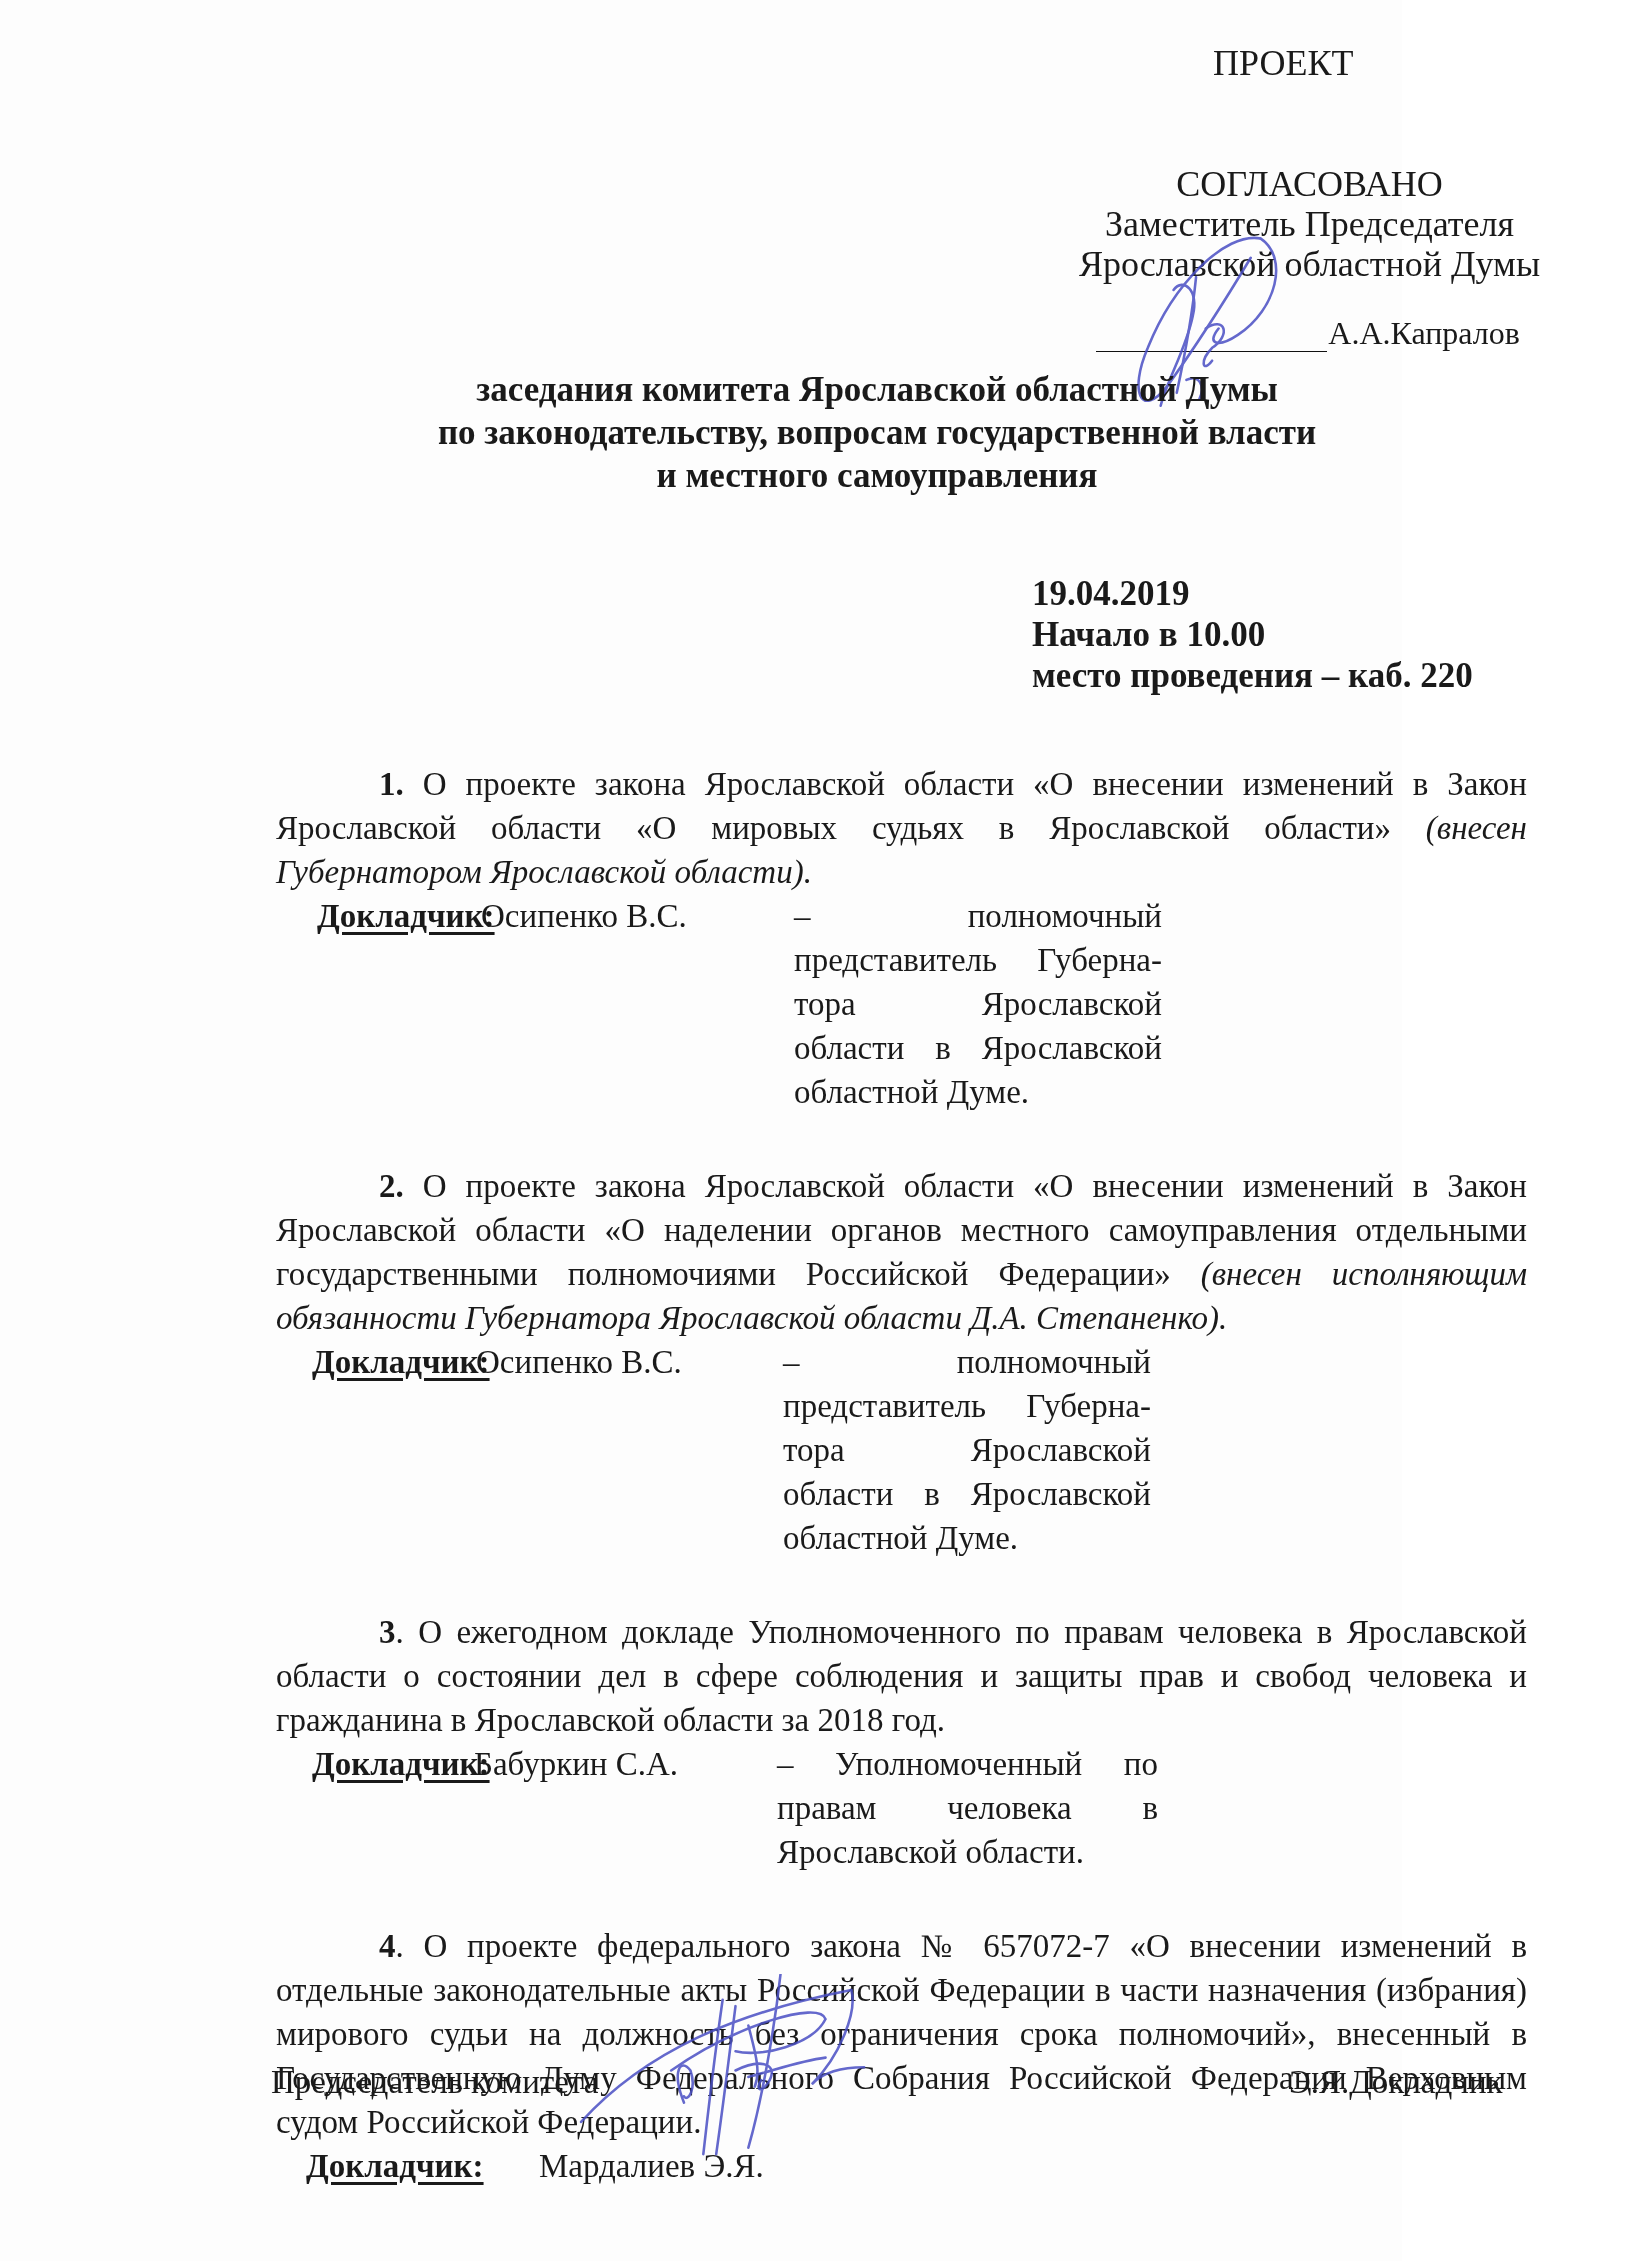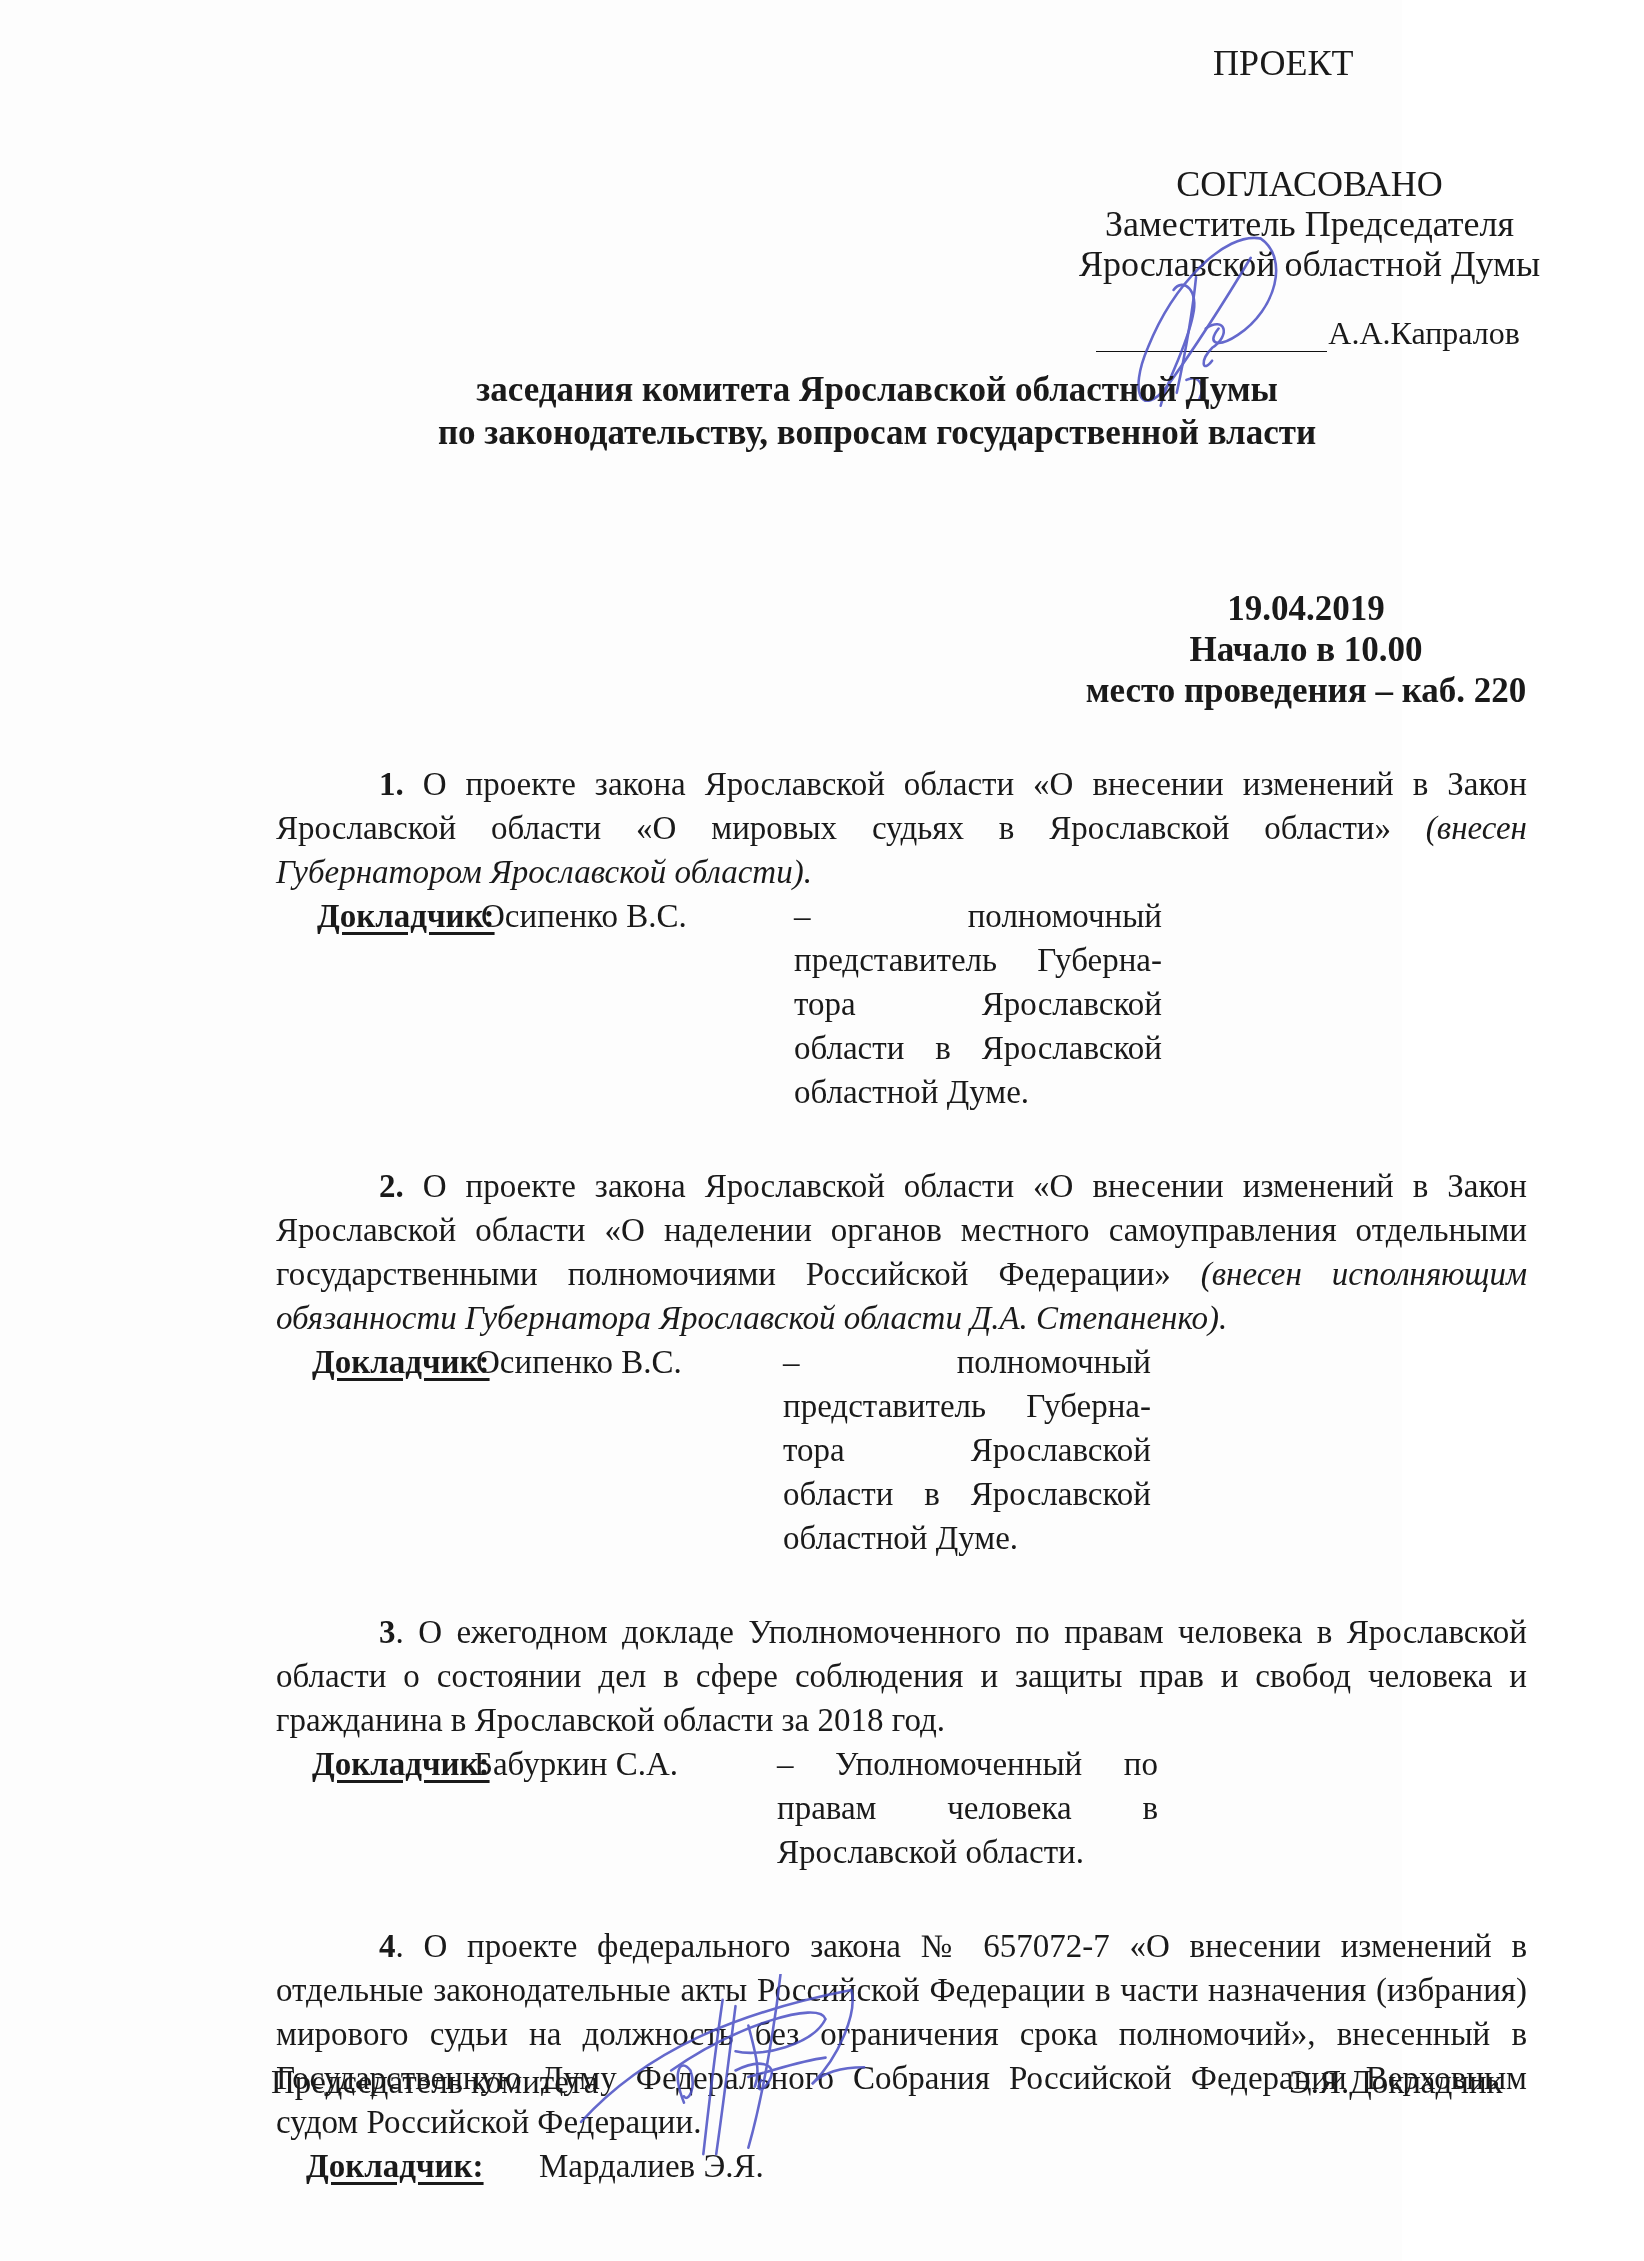--- a/index.html
+++ b/index.html
@@ -16,21 +16,21 @@
   .approval .line { display: block; }
   .sign-row { position: absolute; left: 1096px; top: 315px; font-size: 32px; display: flex; align-items: flex-end; text-align: right; }
   .sign-blank { display: inline-block; width: 231px; border-bottom: 1.9px solid #111; height: 34px; margin-right: 1.3px; }
 
   
   .title-block { position: absolute; left: 245px; top: 368px; width: 1264px; text-align: center; font-weight: bold; }
   .title-main { font-size: 36px; line-height: 46px; }
   .title-sub { font-size: 35px; line-height: 43px; }
 
   
-  .meta { position: absolute; left: 1032px; top: 588px; width: 548px; text-align: center; font-weight: bold; font-size: 35px; line-height: 41px; }
+  .meta { position: absolute; left: 1032px; top: 573px; width: 548px; font-weight: bold; font-size: 35px; line-height: 41px; }
 
   
   .agenda { position: absolute; left: 276px; top: 762px; width: 1251px; font-size: 33px; line-height: 44px; }
   .item { margin: 0; }
   .item-text { text-align: justify; text-indent: 103px; margin: 0; hyphens: manual; }
   .item-num { font-weight: bold; }
   .item-note { font-style: italic; }
   .speaker { display: flex; margin-top: 0; }
   .speaker .label { font-weight: bold; text-decoration: underline; text-underline-offset: 5.2px; text-decoration-thickness: 2.6px; }
   .speaker .name { }
@@ -69,20 +69,21 @@
       <path d="M80 90 C 95 70, 120 90, 110 130 C 100 180, 70 230, 60 270"></path>
       <path d="M115 70 C 110 120, 100 180, 85 250"></path>
       <path d="M130 150 C 160 130, 170 160, 140 180 C 120 200, 125 220, 140 200"></path>
       <path d="M100 230 C 120 220, 130 240, 120 260"></path>
     </g>
   </svg>
 
   <div class="title-block">
     <div class="title-sub">заседания комитета Ярославской областной Думы</div>
     <div class="title-sub">по законодательству, вопросам государственной власти</div>
+    <div class="title-sub">и местного самоуправления</div>
   </div>
 
   <div class="meta">
     <div>19.04.2019</div>
     <div>Начало в 10.00</div>
     <div>место проведения – каб. 220</div>
   </div>
 
   <div class="agenda">
 

